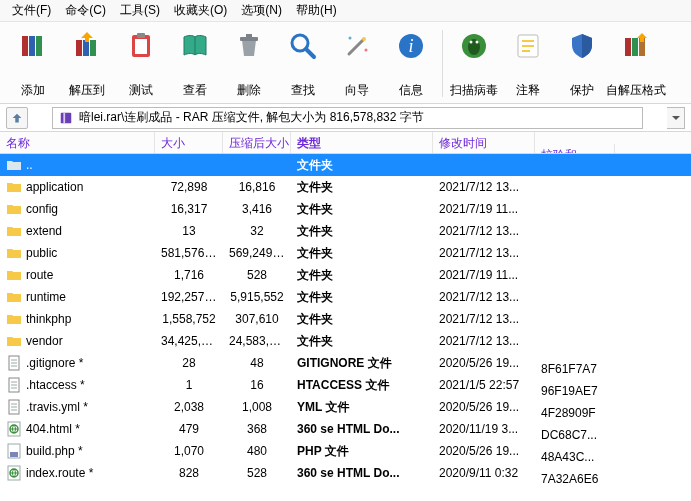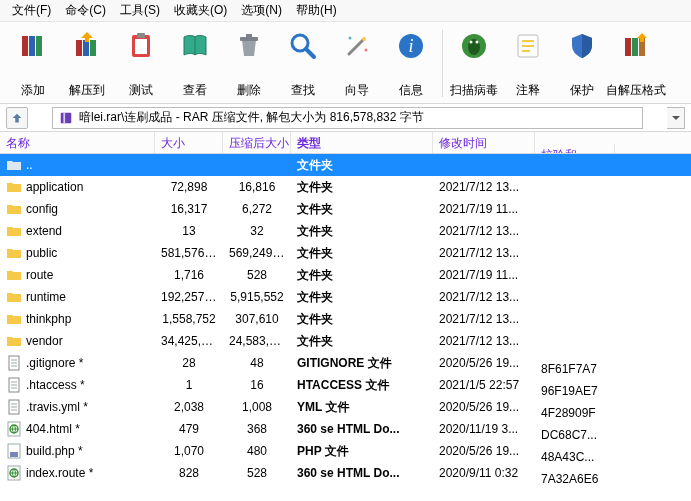--- a/index.html
+++ b/index.html
@@ -241,21 +241,21 @@
       <div class="col-name">
         <span class="fic folder">
           <svg width="16" height="16" viewBox="0 0 16 16">
             <path d="M1 4h5l1 1h8v8H1z" fill="#f7c948"></path>
             <path d="M1 4h5l1 1h8v1H1z" fill="#e0a800"></path>
           </svg>
         </span>
         <span>config</span>
       </div>
       <div class="col-size">16,317</div>
-      <div class="col-packed">6,272</div>
+      <div class="col-packed">3,416</div>
       <div class="col-type">文件夹</div>
       <div class="col-mtime">2021/7/19 11...</div>
       <div class="col-crc"></div>
     </div>
     <div class="row">
       <div class="col-name">
         <span class="fic folder">
           <svg width="16" height="16" viewBox="0 0 16 16">
             <path d="M1 4h5l1 1h8v8H1z" fill="#f7c948"></path>
             <path d="M1 4h5l1 1h8v1H1z" fill="#e0a800"></path>

